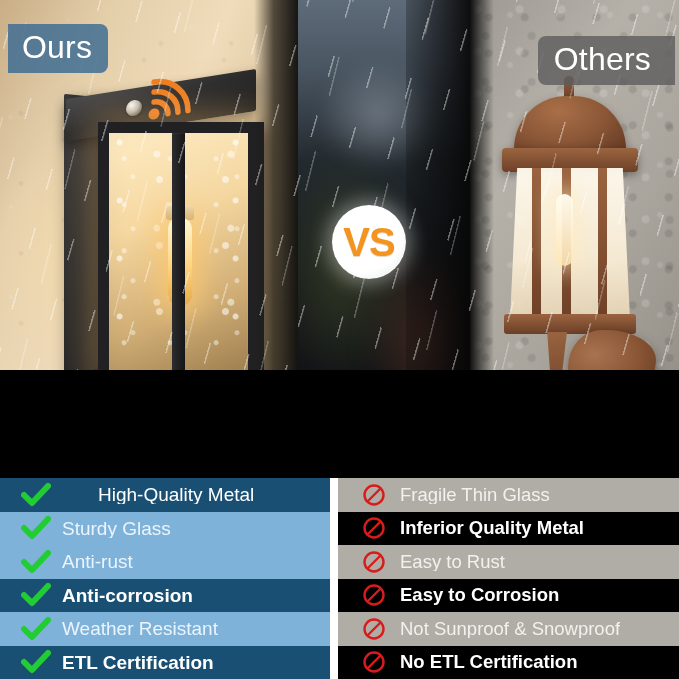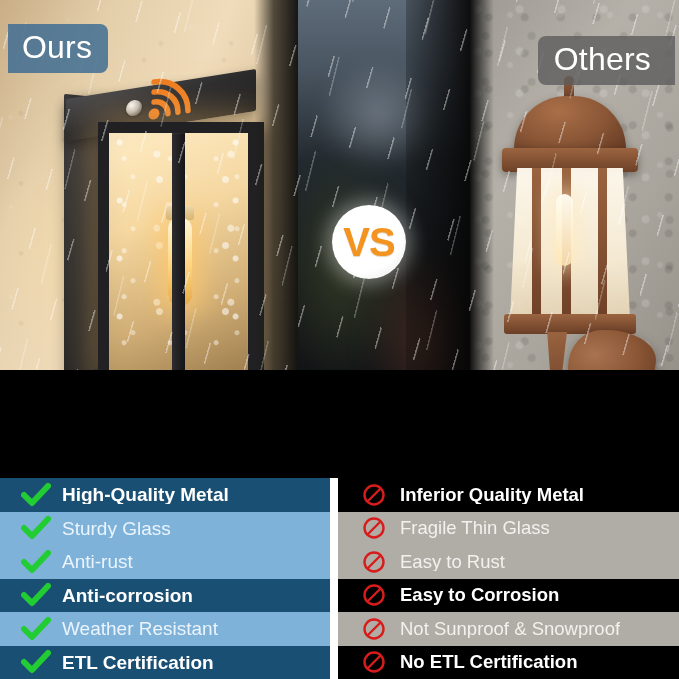--- a/index.html
+++ b/index.html
@@ -400,21 +400,21 @@
 
   <div id="table">
 
     <div class="col col-left" id="col-ours">
         <div class="row odd">
           <div class="icon-cell">
             <svg class="check-svg" viewBox="0 0 30 24">
               <path d="M3 12 L11 20 L27 3" stroke="#22cc33" stroke-width="6" fill="none" stroke-linecap="round" stroke-linejoin="round"></path>
             </svg>
           </div>
-          <div class="label" style="font-weight: bold;">High-Quality Metal</div>
+          <div class="label" style="font-weight: normal; margin-left: 36px;">High-Quality Metal</div>
         </div>
         <div class="row even">
           <div class="icon-cell">
             <svg class="check-svg" viewBox="0 0 30 24">
               <path d="M3 12 L11 20 L27 3" stroke="#22cc33" stroke-width="6" fill="none" stroke-linecap="round" stroke-linejoin="round"></path>
             </svg>
           </div>
           <div class="label">Sturdy Glass</div>
         </div>
         <div class="row even">
@@ -447,37 +447,37 @@
               <path d="M3 12 L11 20 L27 3" stroke="#22cc33" stroke-width="6" fill="none" stroke-linecap="round" stroke-linejoin="round"></path>
             </svg>
           </div>
           <div class="label" style="font-weight: bold;">ETL Certification</div>
         </div>
       </div>
 
     <div class="divider"></div>
 
     <div class="col col-right" id="col-others">
-        <div class="row odd">
+        <div class="row even">
           <div class="icon-cell">
             <svg class="ban-svg" viewBox="0 0 24 24">
               <circle cx="12" cy="12" r="9.5" stroke="#d81c1c" stroke-width="2.4" fill="none"></circle>
               <line x1="5.5" y1="18.5" x2="18.5" y2="5.5" stroke="#d81c1c" stroke-width="2.4" stroke-linecap="round"></line>
             </svg>
           </div>
-          <div class="label" style="font-weight: bold;">Inferior Quality Metal</div>
-        </div>
-        <div class="row even">
+          <div class="label">Fragile Thin Glass</div>
+        </div>
+        <div class="row odd">
           <div class="icon-cell">
             <svg class="ban-svg" viewBox="0 0 24 24">
               <circle cx="12" cy="12" r="9.5" stroke="#d81c1c" stroke-width="2.4" fill="none"></circle>
               <line x1="5.5" y1="18.5" x2="18.5" y2="5.5" stroke="#d81c1c" stroke-width="2.4" stroke-linecap="round"></line>
             </svg>
           </div>
-          <div class="label">Fragile Thin Glass</div>
+          <div class="label" style="font-weight: bold;">Inferior Quality Metal</div>
         </div>
         <div class="row even">
           <div class="icon-cell">
             <svg class="ban-svg" viewBox="0 0 24 24">
               <circle cx="12" cy="12" r="9.5" stroke="#d81c1c" stroke-width="2.4" fill="none"></circle>
               <line x1="5.5" y1="18.5" x2="18.5" y2="5.5" stroke="#d81c1c" stroke-width="2.4" stroke-linecap="round"></line>
             </svg>
           </div>
           <div class="label">Easy to Rust</div>
         </div>

